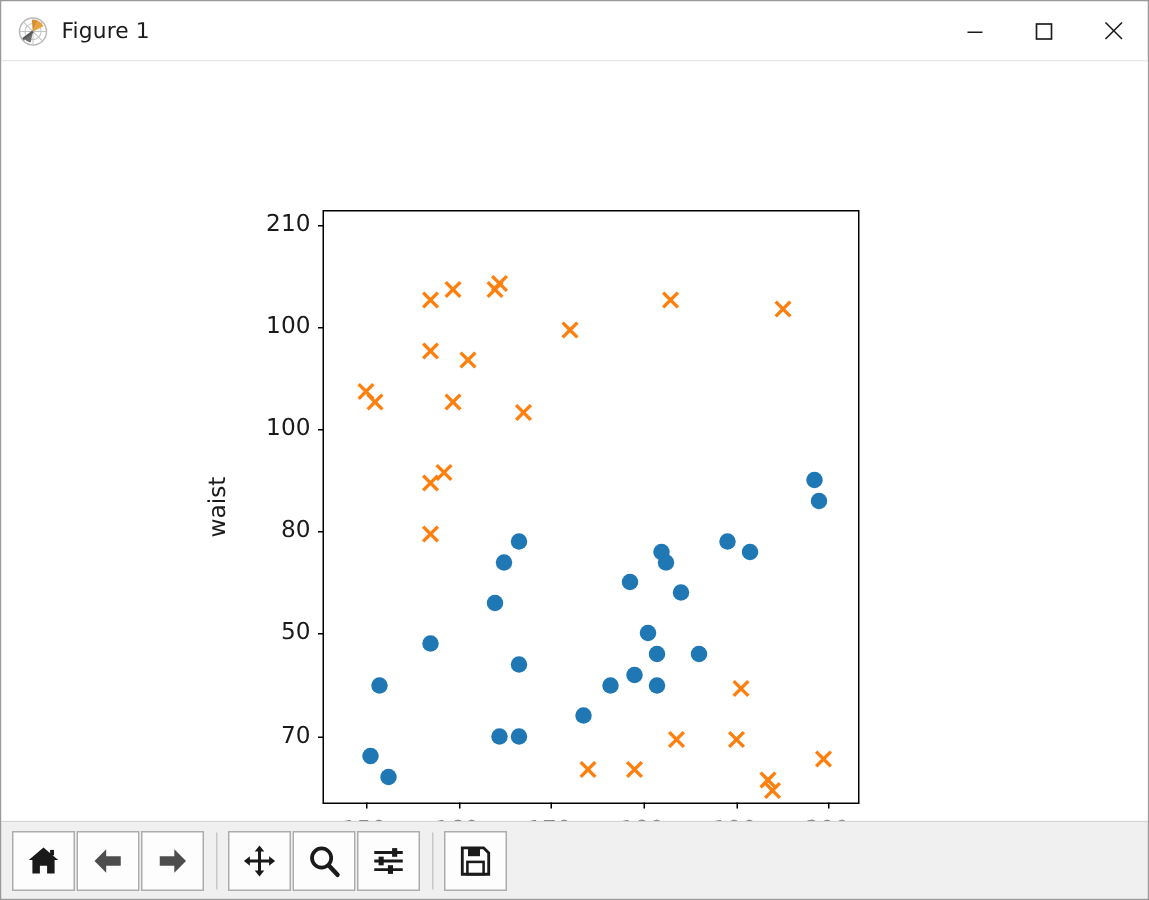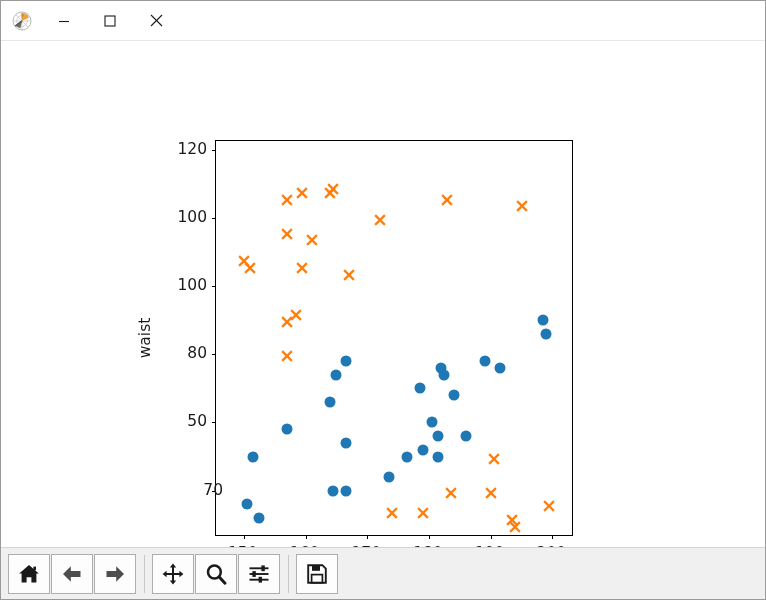--- a/index.html
+++ b/index.html
@@ -141,20 +141,21 @@
           <line x1="3.9" y1="3.9" x2="16.1" y2="16.1"></line>
           <line x1="16.1" y1="3.9" x2="3.9" y2="16.1"></line>
         </g>
         <circle cx="10" cy="10" r="5.4" fill="none" stroke="#c4c4c4" stroke-width="0.7"></circle>
         <path d="M10 10 L17 6.5 A7.8 7.8 0 0 0 13.2 2.6 Z" fill="#e8a33d"></path>
         <path d="M10 10 L3.6 13.9 A7.5 7.5 0 0 0 8.4 17.4 Z" fill="#6f6f6f"></path>
         <path d="M10 10 L13.2 2.6 A7.8 7.8 0 0 0 9.2 2.3 Z" fill="#d98f2b"></path>
         <line x1="10" y1="10" x2="3.3" y2="15.2" stroke="#5a5a5a" stroke-width="1.6"></line>
       </svg>
     </span>
+    <span id="title-text">Figure 1</span>
 
     <div class="winbtn" id="btn-min">
       <svg width="12" height="12" viewBox="0 0 12 12">
         <line x1="1" y1="6.5" x2="11" y2="6.5" stroke="#1b1b1b" stroke-width="1.1"></line>
       </svg>
     </div>
     <div class="winbtn" id="btn-max">
       <svg width="12" height="12" viewBox="0 0 12 12">
         <rect x="1" y="1" width="10" height="10" fill="none" stroke="#1b1b1b" stroke-width="1.1"></rect>
       </svg>
@@ -310,26 +311,26 @@
 
       <div id="ticks-x">
           <div class="ticklabel ticklabel-x" style="left: 241.776px; top: 503px;">150</div>
           <div class="ticklabel ticklabel-x" style="left: 303.5px; top: 503px;">160</div>
           <div class="ticklabel ticklabel-x" style="left: 365.224px; top: 503px;">170</div>
           <div class="ticklabel ticklabel-x" style="left: 426.948px; top: 503px;">180</div>
           <div class="ticklabel ticklabel-x" style="left: 488.672px; top: 503px;">190</div>
           <div class="ticklabel ticklabel-x" style="left: 550.397px; top: 503px;">200</div>
         </div>
       <div id="ticks-y">
-          <div class="ticklabel ticklabel-y" style="left: 178px; width: 44px; top: 448.652px;">70</div>
+          <div class="ticklabel ticklabel-y" style="left: 162px; width: 44px; top: 448.652px;">70</div>
           <div class="ticklabel ticklabel-y" style="left: 162px; width: 44px; top: 380.494px;">50</div>
           <div class="ticklabel ticklabel-y" style="left: 162px; width: 44px; top: 312.336px;">80</div>
           <div class="ticklabel ticklabel-y" style="left: 162px; width: 44px; top: 244.177px;">100</div>
           <div class="ticklabel ticklabel-y" style="left: 162px; width: 44px; top: 176.019px;">100</div>
-          <div class="ticklabel ticklabel-y" style="left: 162px; width: 44px; top: 107.861px;">120</div>
+          <div class="ticklabel ticklabel-y" style="left: 162px; width: 44px; top: 107.861px;">210</div>
         </div>
 
       <div id="ylabel">waist</div>
     </div>
   </div>
 
   <div id="toolbar">
 
     <div class="tbtn">
       <svg width="24" height="24" viewBox="0 0 24 24">

